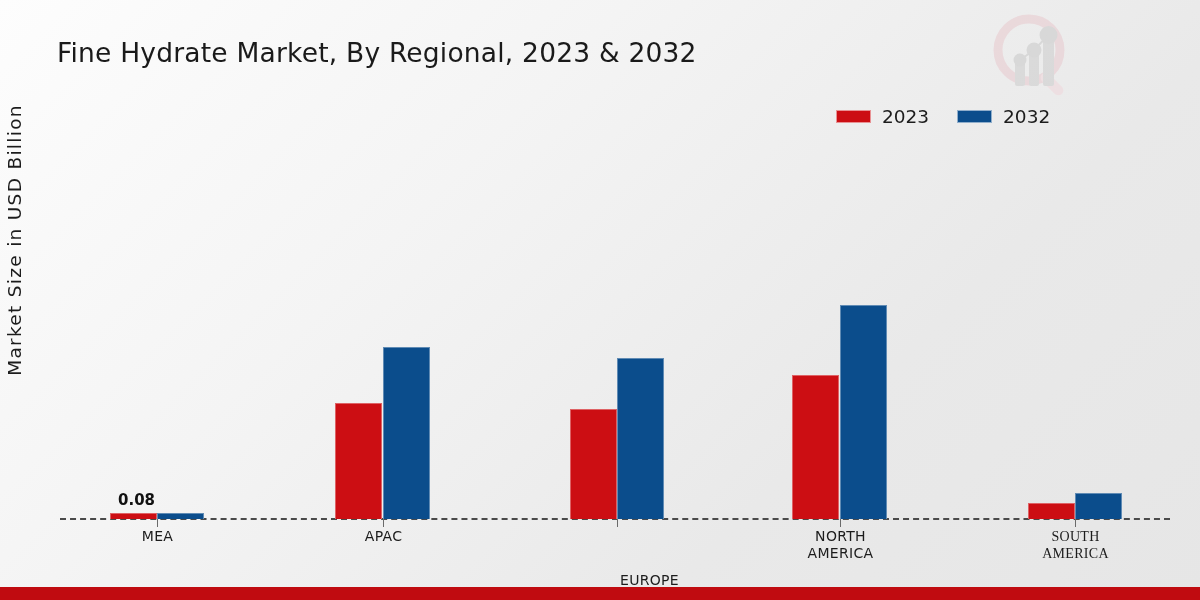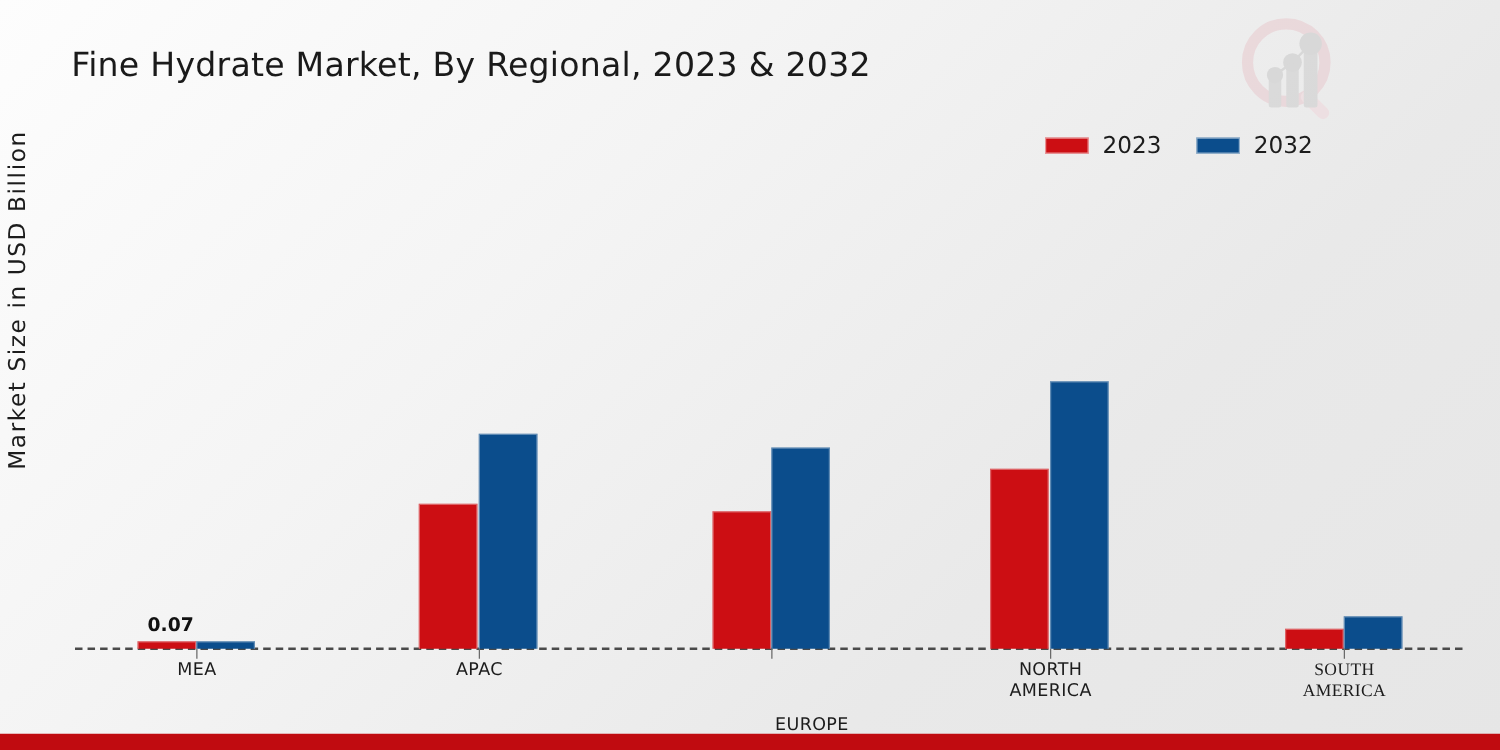--- a/index.html
+++ b/index.html
@@ -170,17 +170,17 @@
       <div class="bar y2023" style="left: 792px; width: 47px; height: 144px;"></div>
       <div class="bar y2032" style="left: 840px; width: 47px; height: 214px;"></div>
       <div class="tick" style="left: 840px;"></div>
       <div class="cat-label" style="left: 803px; width: 75px;">NORTH
 AMERICA</div>
       <div class="bar y2023" style="left: 1028px; width: 47px; height: 16px;"></div>
       <div class="bar y2032" style="left: 1075px; width: 47px; height: 26px;"></div>
       <div class="tick" style="left: 1075px;"></div>
       <div class="cat-label" style="left: 1038px; width: 75px; font-family: Liberation Serif, serif;">SOUTH
 AMERICA</div>
-      <div class="bar-label" style="left: 118px; top: 491px;">0.07</div>
+      <div class="bar-label" style="left: 118px; top: 491px;">0.08</div>
     </div>
 
   <div class="footer-bar"></div>
 </div>
 
 </body></html>

